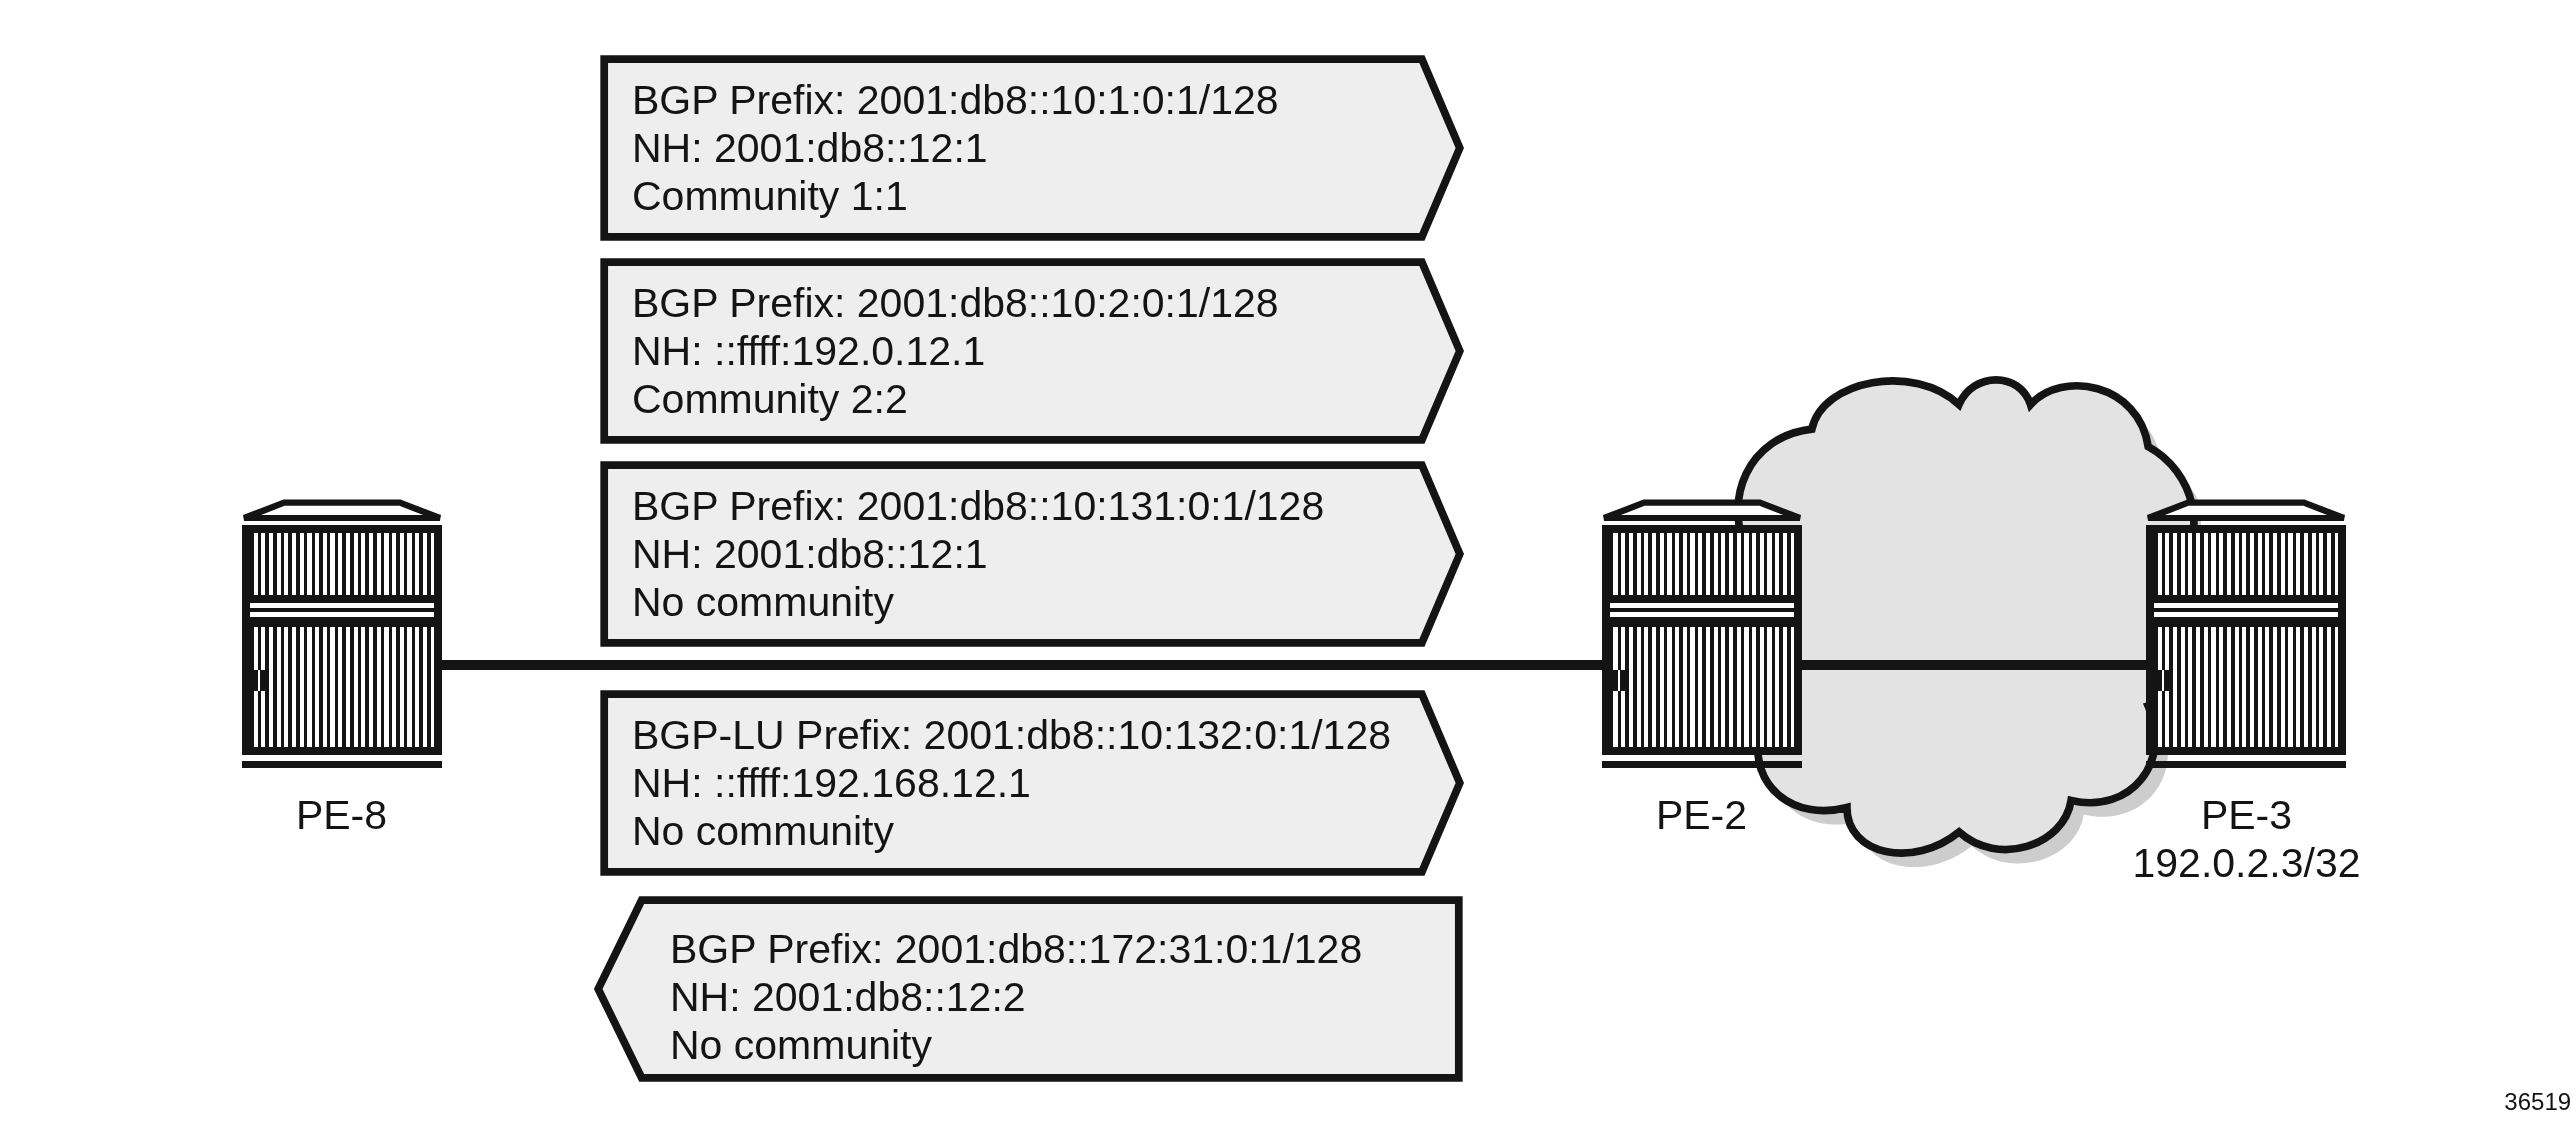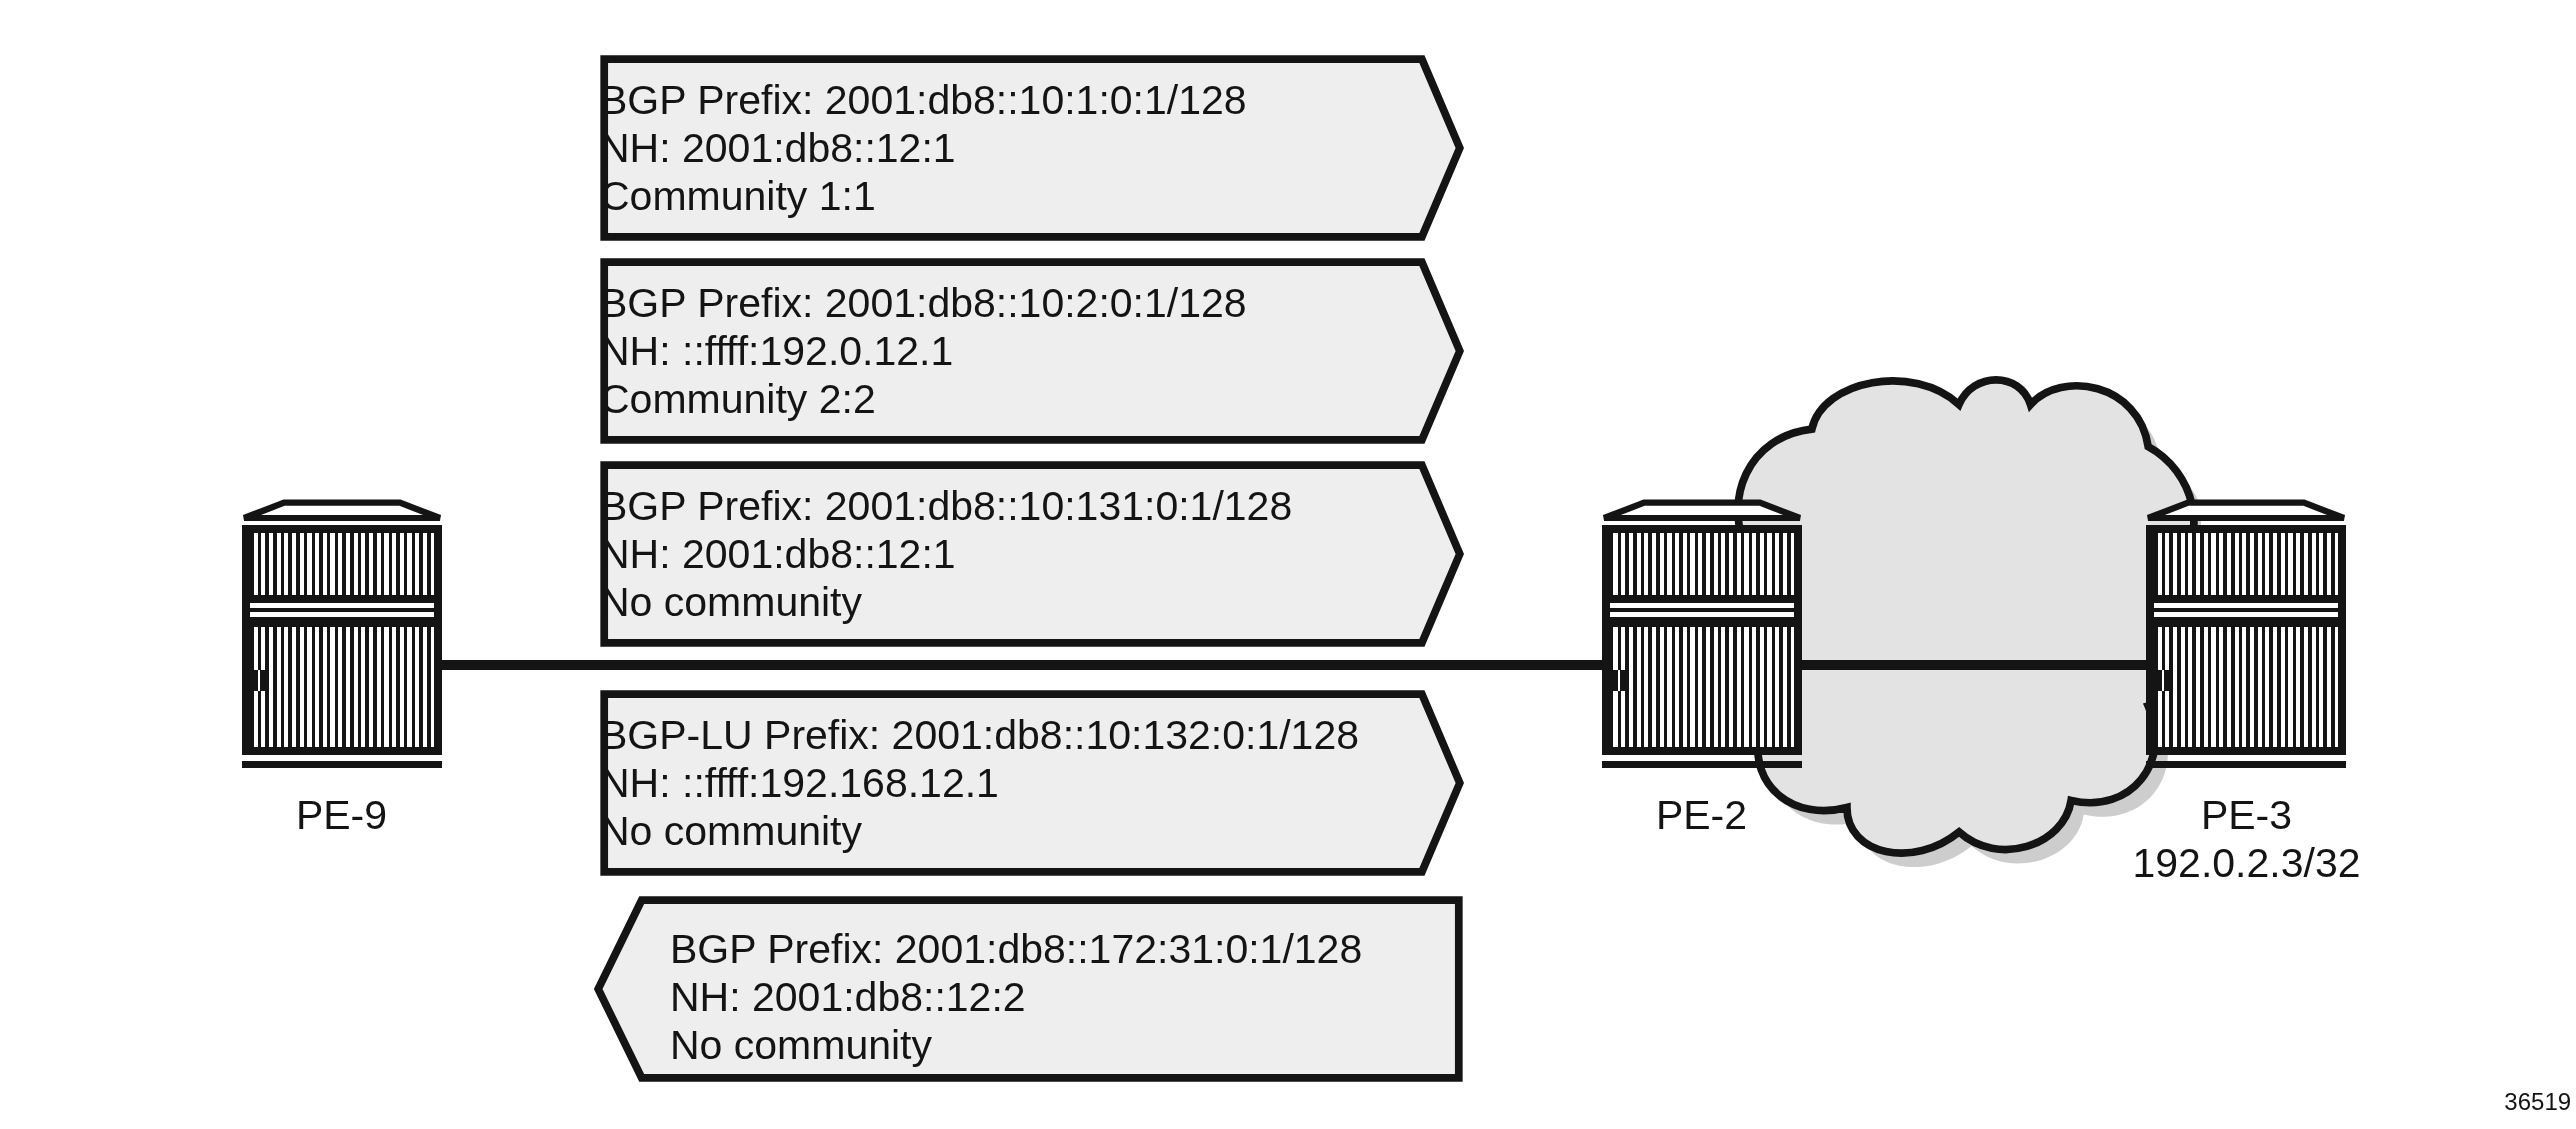--- a/index.html
+++ b/index.html
@@ -10,21 +10,21 @@
     font-family:"Liberation Sans", sans-serif;
     color:#141414;
     overflow:hidden;
   }
   
   .banner{position:absolute;width:864px;height:186px;z-index:2;}
   .banner svg{position:absolute;left:0;top:0;width:100%;height:100%;}
   .banner .lines{
     position:relative;z-index:1;height:100%;
     display:flex;flex-direction:column;justify-content:center;
-    box-sizing:border-box;
+    padding-left:32px;box-sizing:border-box;
     font-size:41px;line-height:48px;white-space:nowrap;
   }
   .banner.left-point{width:869px;}
   .banner.left-point .lines{padding-left:76px;margin-top:8px;}
   
   .link{position:absolute;background:#141414;z-index:2;}
   
   .cloud{position:absolute;z-index:1;}
   .cloud-label{
     position:absolute;z-index:2;text-align:center;
@@ -163,21 +163,21 @@
     <div class="router-face">
       <div class="sec-upper stripes"></div>
       <div class="sec-band"></div>
       <div class="sec-lower stripes">
         <div class="handle"></div>
       </div>
     </div>
     <div class="router-base"></div>
   </div>
   <div class="node-label" style="left:131px;top:791px;">
-    <div>PE-9</div>
+    <div>PE-8</div>
   </div>
 
   <div class="router" style="left:1602px;top:499px;">
     <svg class="router-lid" viewBox="0 0 285 31">
       <polygon points="60,5 225,5 282,27 3,27" fill="#ffffff" stroke="#141414" stroke-width="9"></polygon>
     </svg>
     <div class="router-face">
       <div class="sec-upper stripes"></div>
       <div class="sec-band"></div>
       <div class="sec-lower stripes">

